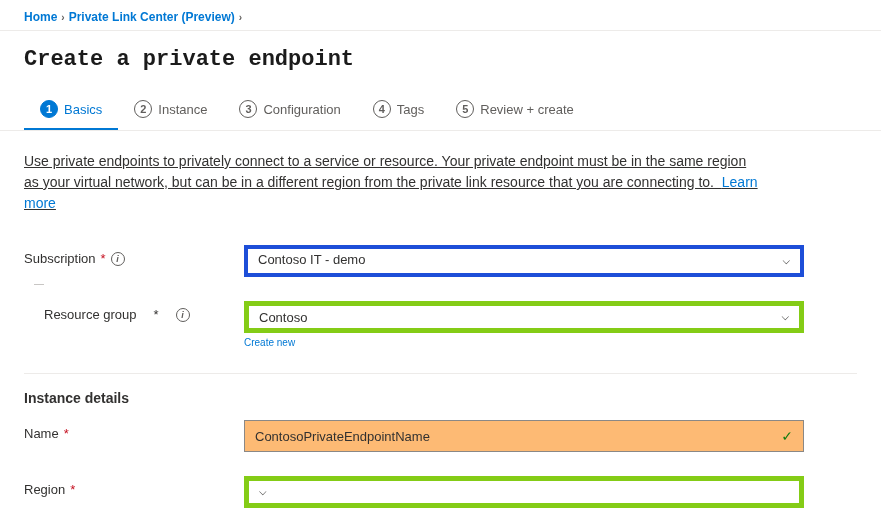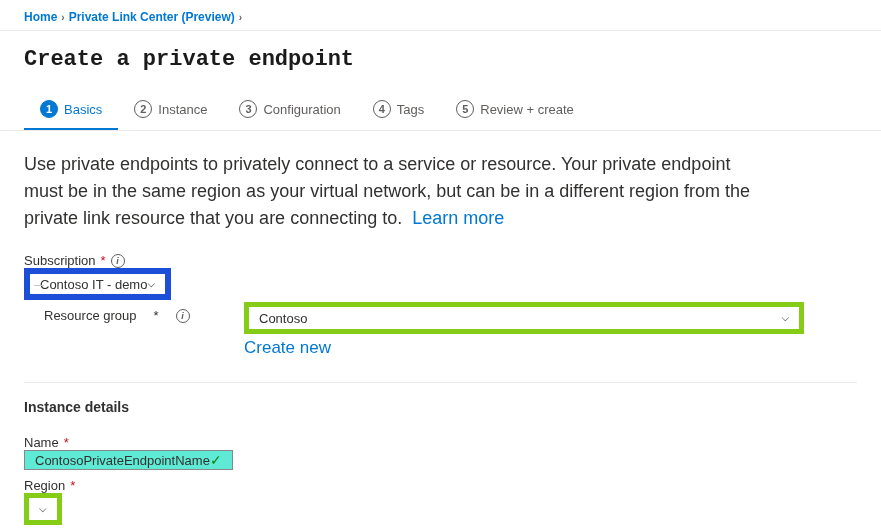--- a/index.html
+++ b/index.html
@@ -67,46 +67,46 @@
     }
     .tab.active .tab-number {
       background: #0078d4;
       border-color: #0078d4;
       color: #fff;
     }
     .content {
       padding: 20px 24px;
     }
     .description {
-      font-size: 18px;
+      font-size: 14px;
       color: #323130;
       line-height: 1.5;
       max-width: 740px;
-      margin-bottom: 15px;
+      margin-bottom: 31px;
+      text-decoration: underline;
     }
     .description a {
       color: #0078d4;
       text-decoration: none;
       cursor: pointer;
     }
     .section-title {
       font-size: 14px;
       font-weight: 600;
       color: #323130;
       margin-bottom: 14px;
       margin-top: 4px;
     }
     .form-section {
       margin-bottom: 24px;
     }
     .form-row {
       display: flex;
       align-items: flex-start;
-      margin-bottom: 2px;
-      flex-direction: column;
+      margin-bottom: 24px;
     }
     .form-label {
       width: 220px;
       min-width: 220px;
       font-size: 13px;
       color: #323130;
       display: flex;
       align-items: center;
       gap: 5px;
       padding-top: 6px;
@@ -139,45 +139,46 @@
       font-size: 13px;
       color: #323130;
       background: #fff;
       display: flex;
       align-items: center;
       justify-content: space-between;
       cursor: pointer;
       height: 32px;
     }
     .select-field.active-border {
-      border: 6px solid #1d4ed8;
+      border: 4px solid #1d4ed8;
+      align-items: flex-end;
     }
     .select-arrow {
       font-size: 10px;
       color: #323130;
     }
     .create-new-link {
       color: #0078d4;
-      font-size: 17px;
+      font-size: 10px;
       text-decoration: none;
       cursor: pointer;
       display: inline-block;
       margin-top: 4px;
     }
     .input-field {
       width: 100%;
       border: 1px solid #8a8886;
       padding: 6px 10px;
       font-size: 13px;
       color: #323130;
-      background: #5eead4;
+      background: #fdba74;
       display: flex;
       align-items: center;
       justify-content: space-between;
-      height: 20px;
+      height: 32px;
     }
     .input-field .checkmark {
       color: #107c10;
       font-size: 14px;
     }
     .resource-group-row {
       display: flex;
       align-items: flex-start;
       margin-bottom: 14px;
     }

